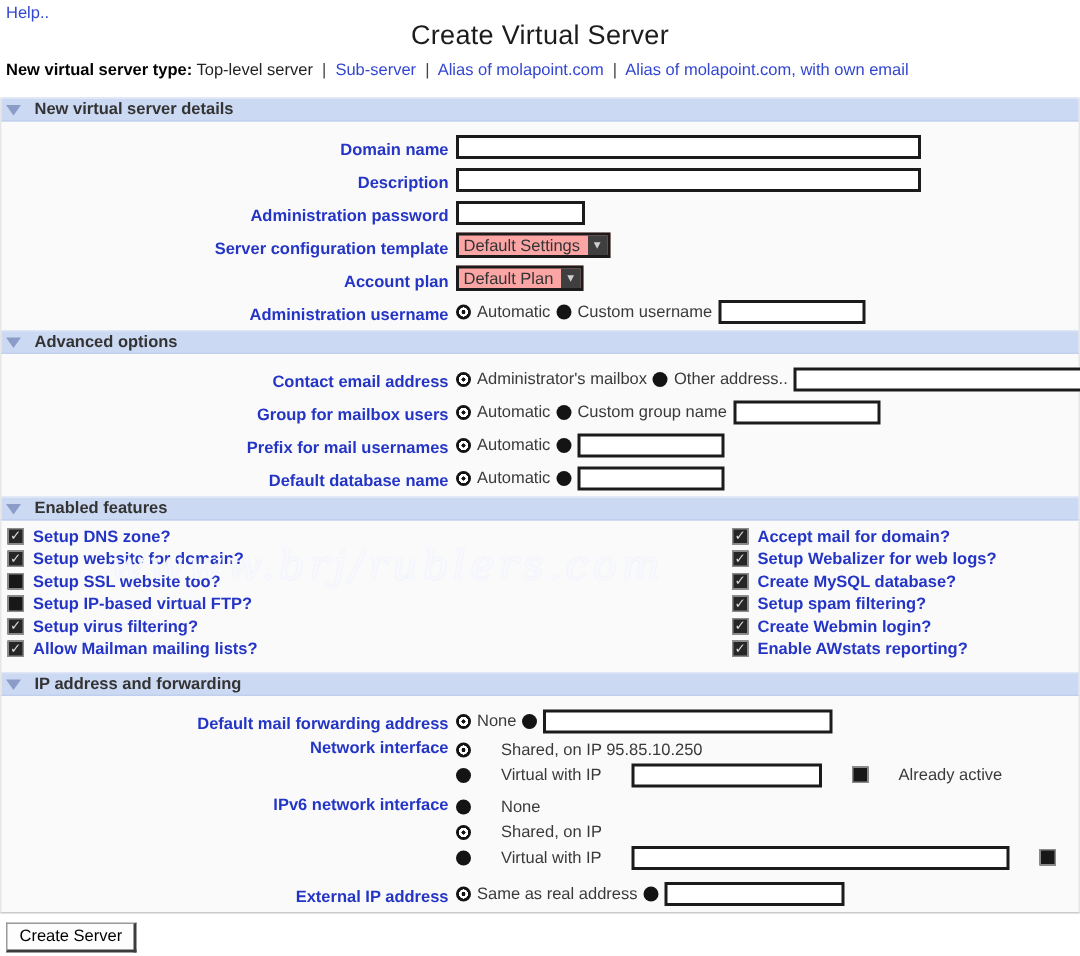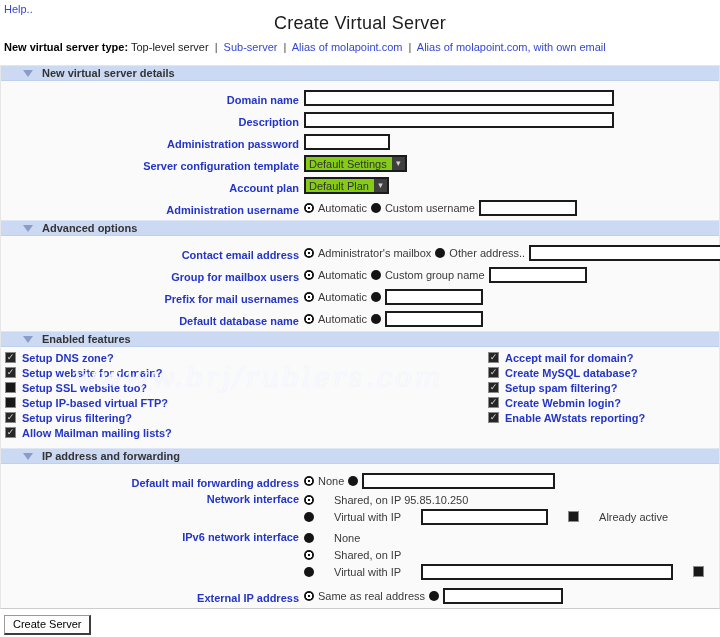--- a/index.html
+++ b/index.html
@@ -50,21 +50,21 @@
 
   .sec-h {
     background: #ccd9f3;
     border-top: 1px solid #dfe6f5;
     border-bottom: 1px solid #c0cfee;
     height: 16px;
     display: flex;
     align-items: center;
     font-weight: bold;
     color: #333;
-    padding-left: 20px;
+    padding-left: 1px;
     cursor: pointer;
   }
   .tri {
     width: 0; height: 0;
     border-left: 5px solid transparent;
     border-right: 5px solid transparent;
     border-top: 7px solid #8a9cc7;
     margin-right: 9px;
     margin-left: 2px;
   }
@@ -99,21 +99,21 @@
   .w196 { width: 196px; }
   .w193 { width: 193px; }
   .w127 { width: 127px; }
   .w252 { width: 252px; }
   .w120 { width: 120px; }
 
   .select {
     display: inline-flex;
     align-items: center;
     border: 2px solid #1b1b1b;
-    background: #84cc16;
+    background: #fca5a5;
     height: 17px;
     padding-left: 3px;
     cursor: pointer;
   }
   .select .arrow {
     width: 13px; height: 13px;
     background: #3f3f3f;
     margin-left: 5px;
     display: flex; align-items: center; justify-content: center;
   }
@@ -312,20 +312,24 @@
         <a class="flab">Allow Mailman mailing lists?</a>
       </div>
     </div>
     <div class="fcol-right">
       <div class="feat">
         <span class="cb checked"></span>
         <a class="flab">Accept mail for domain?</a>
       </div>
       <div class="feat">
         <span class="cb checked"></span>
+        <a class="flab">Setup Webalizer for web logs?</a>
+      </div>
+      <div class="feat">
+        <span class="cb checked"></span>
         <a class="flab">Create MySQL database?</a>
       </div>
       <div class="feat">
         <span class="cb checked"></span>
         <a class="flab">Setup spam filtering?</a>
       </div>
       <div class="feat">
         <span class="cb checked"></span>
         <a class="flab">Create Webmin login?</a>
       </div>

